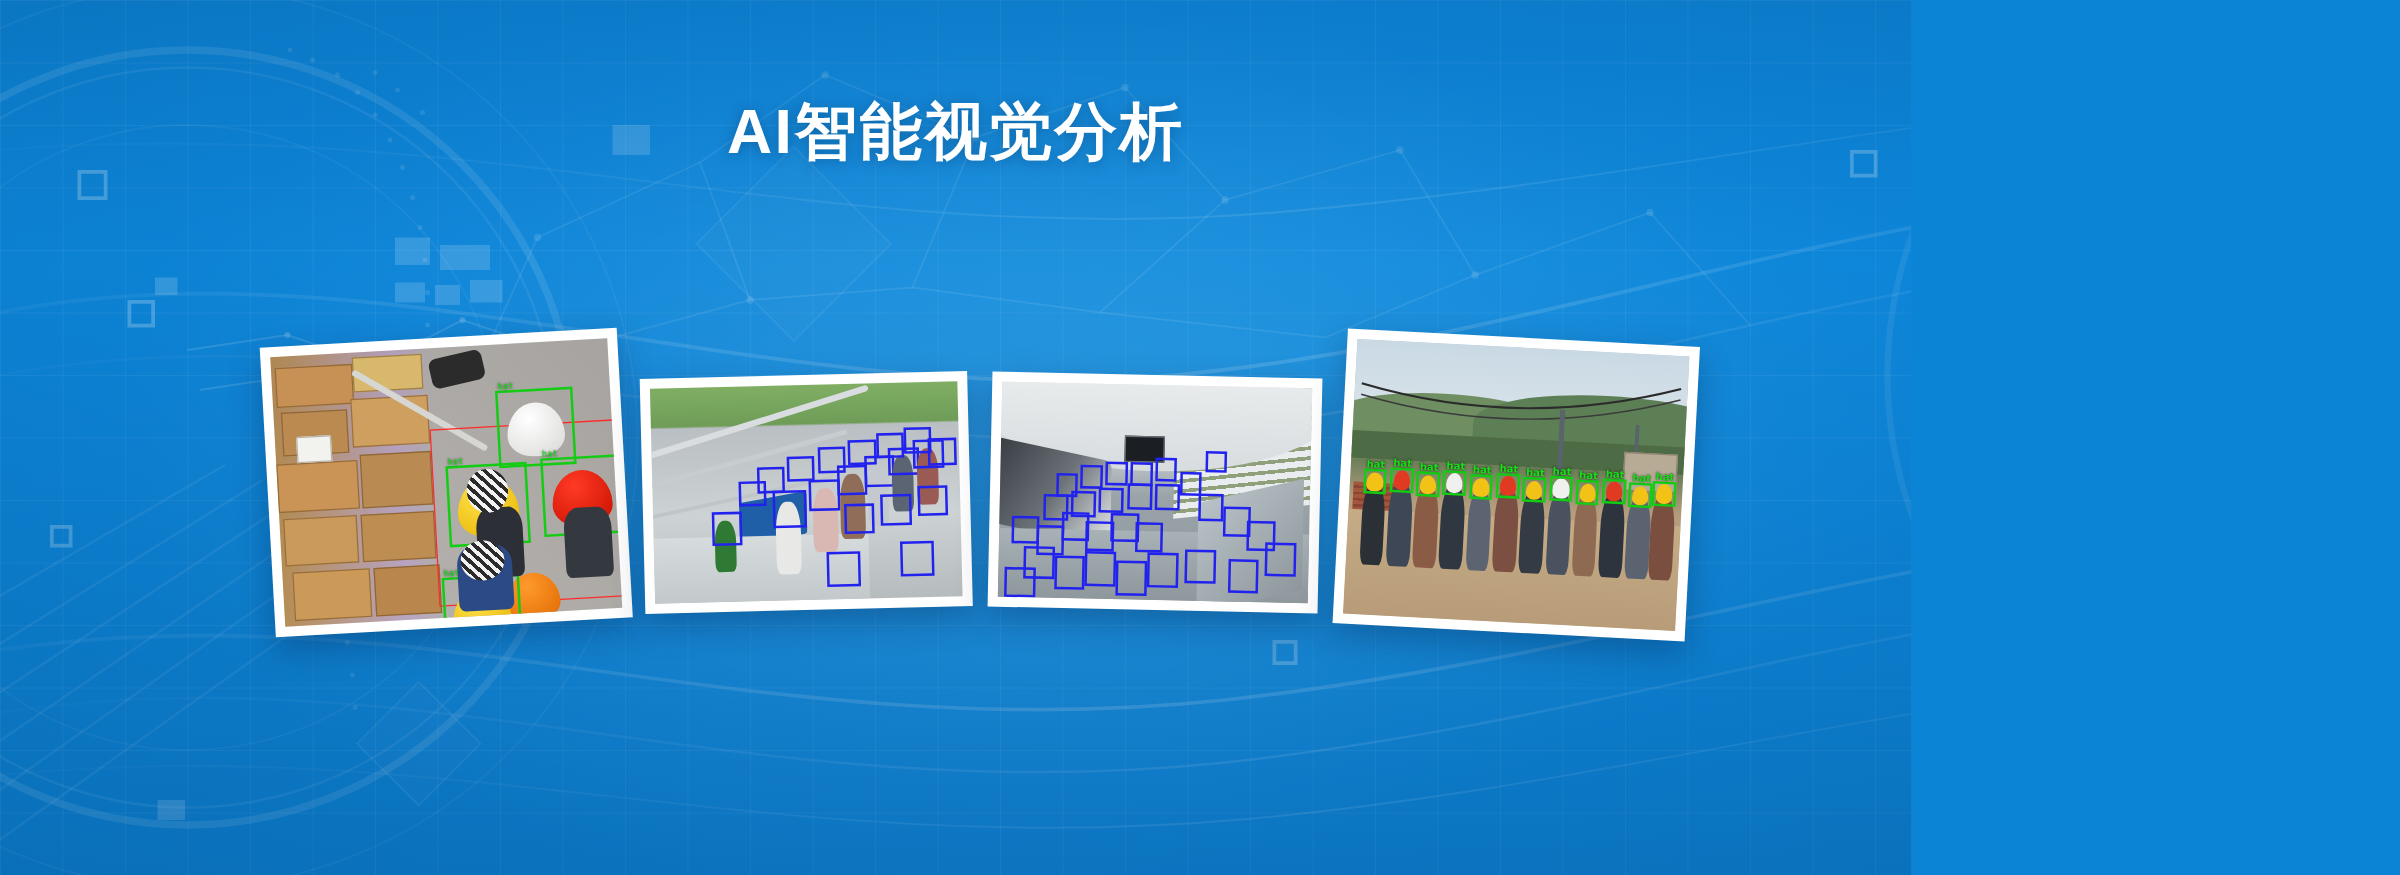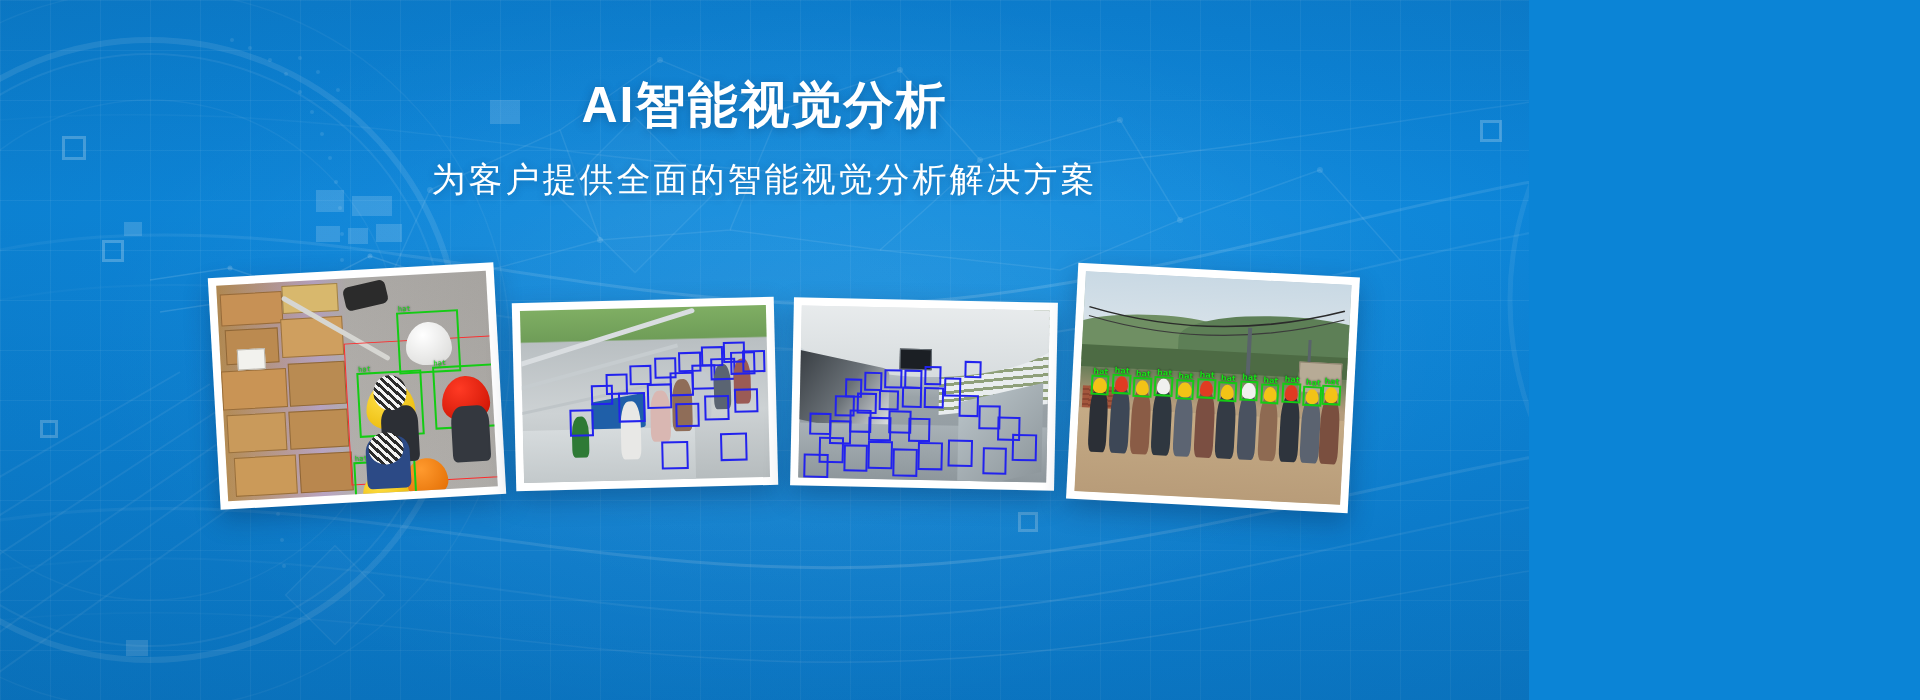--- a/index.html
+++ b/index.html
@@ -277,21 +277,20 @@
     <div class="sq sq-fill" style="left:1600px;top:306px; width:34px; height:18px;"></div>
     <div class="sq sq-fill" style="left:1648px;top:296px; width:22px; height:22px;"></div>
     <div class="sq sq-fill" style="left:1700px;top:430px; width:28px; height:18px;"></div>
     <div class="sq sq-fill" style="left:126px; top:640px; width:22px; height:16px;"></div>
   </div>
 
   <div class="bg-layer vignette"></div>
 
   <div class="text-block">
     <div class="title">AI智能视觉分析</div>
-    <div class="subtitle">为客户提供全面的智能视觉分析解决方案</div>
   </div>
 
   <div class="cards">
 
     <div class="card" id="card-1">
       <div class="photo ph1">
 
         <div class="boxes">
           <div class="bx" style="left:2%;  top:4%;  width:44%; height:15%;"></div>
           <div class="bx" style="left:46%; top:2%;  width:40%; height:13%; background:#d8b86d;"></div>

